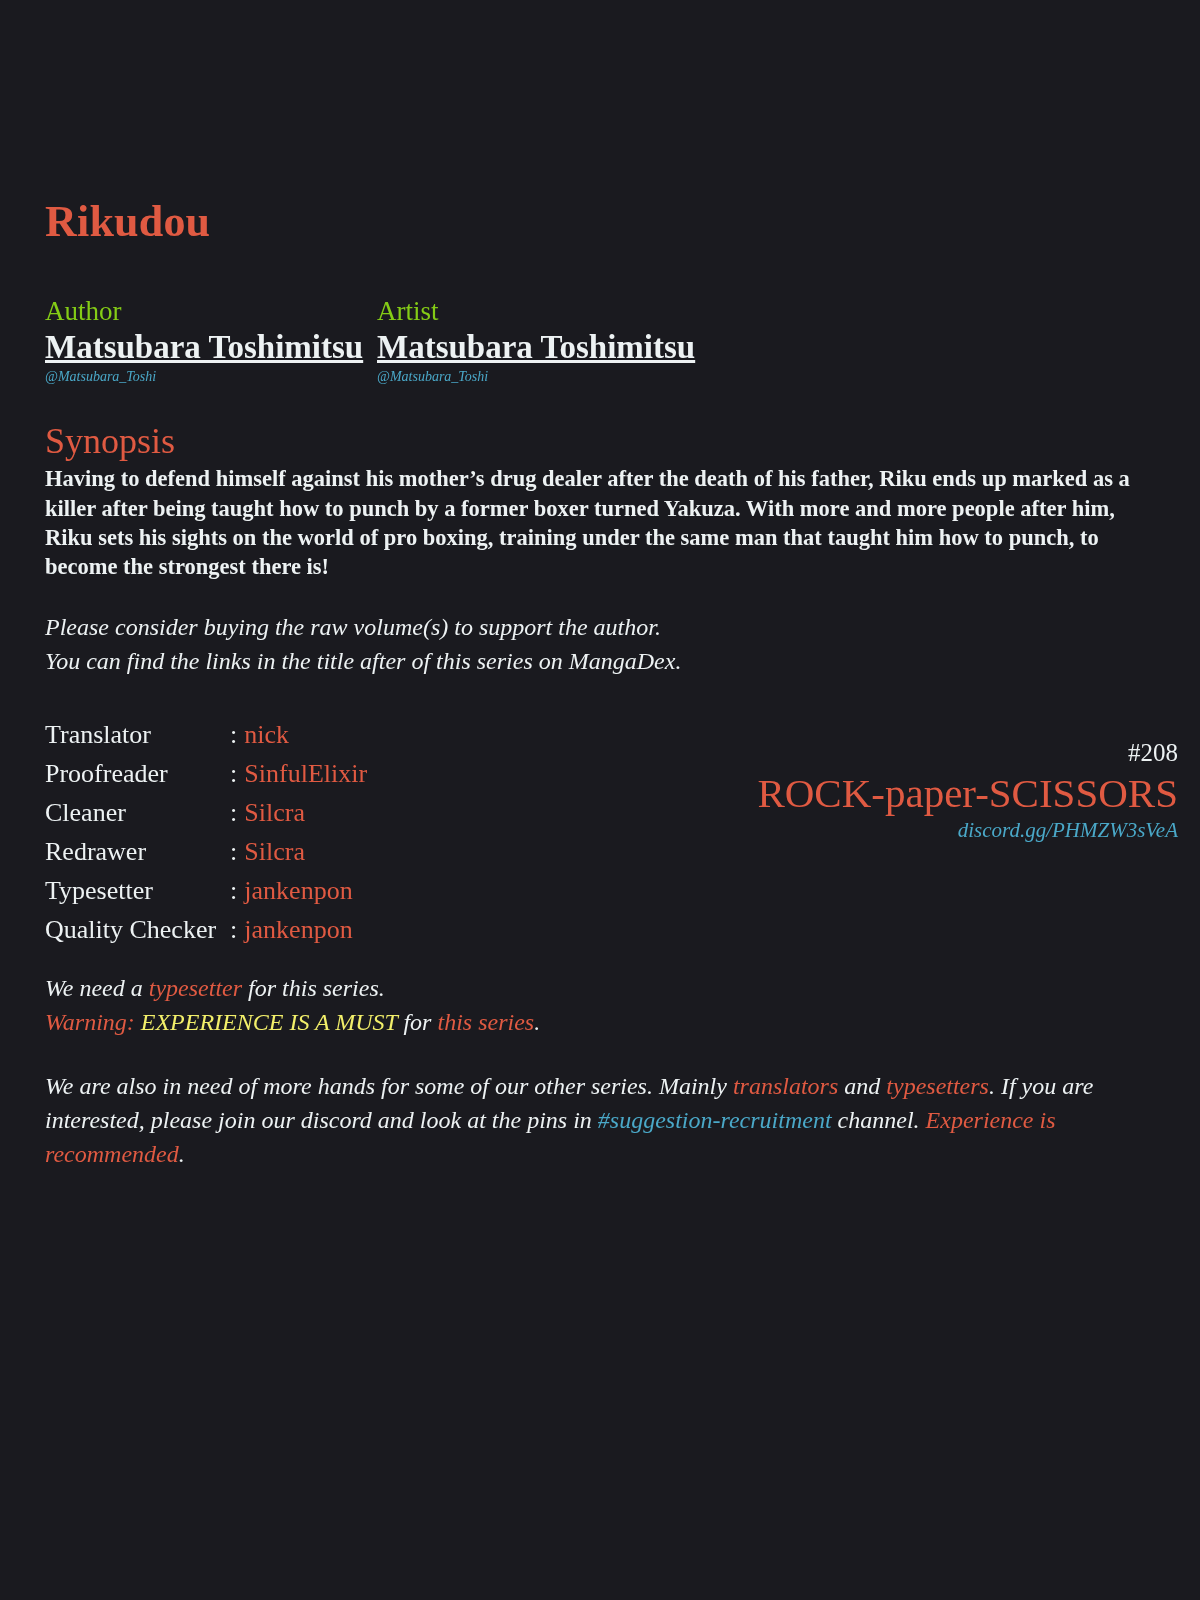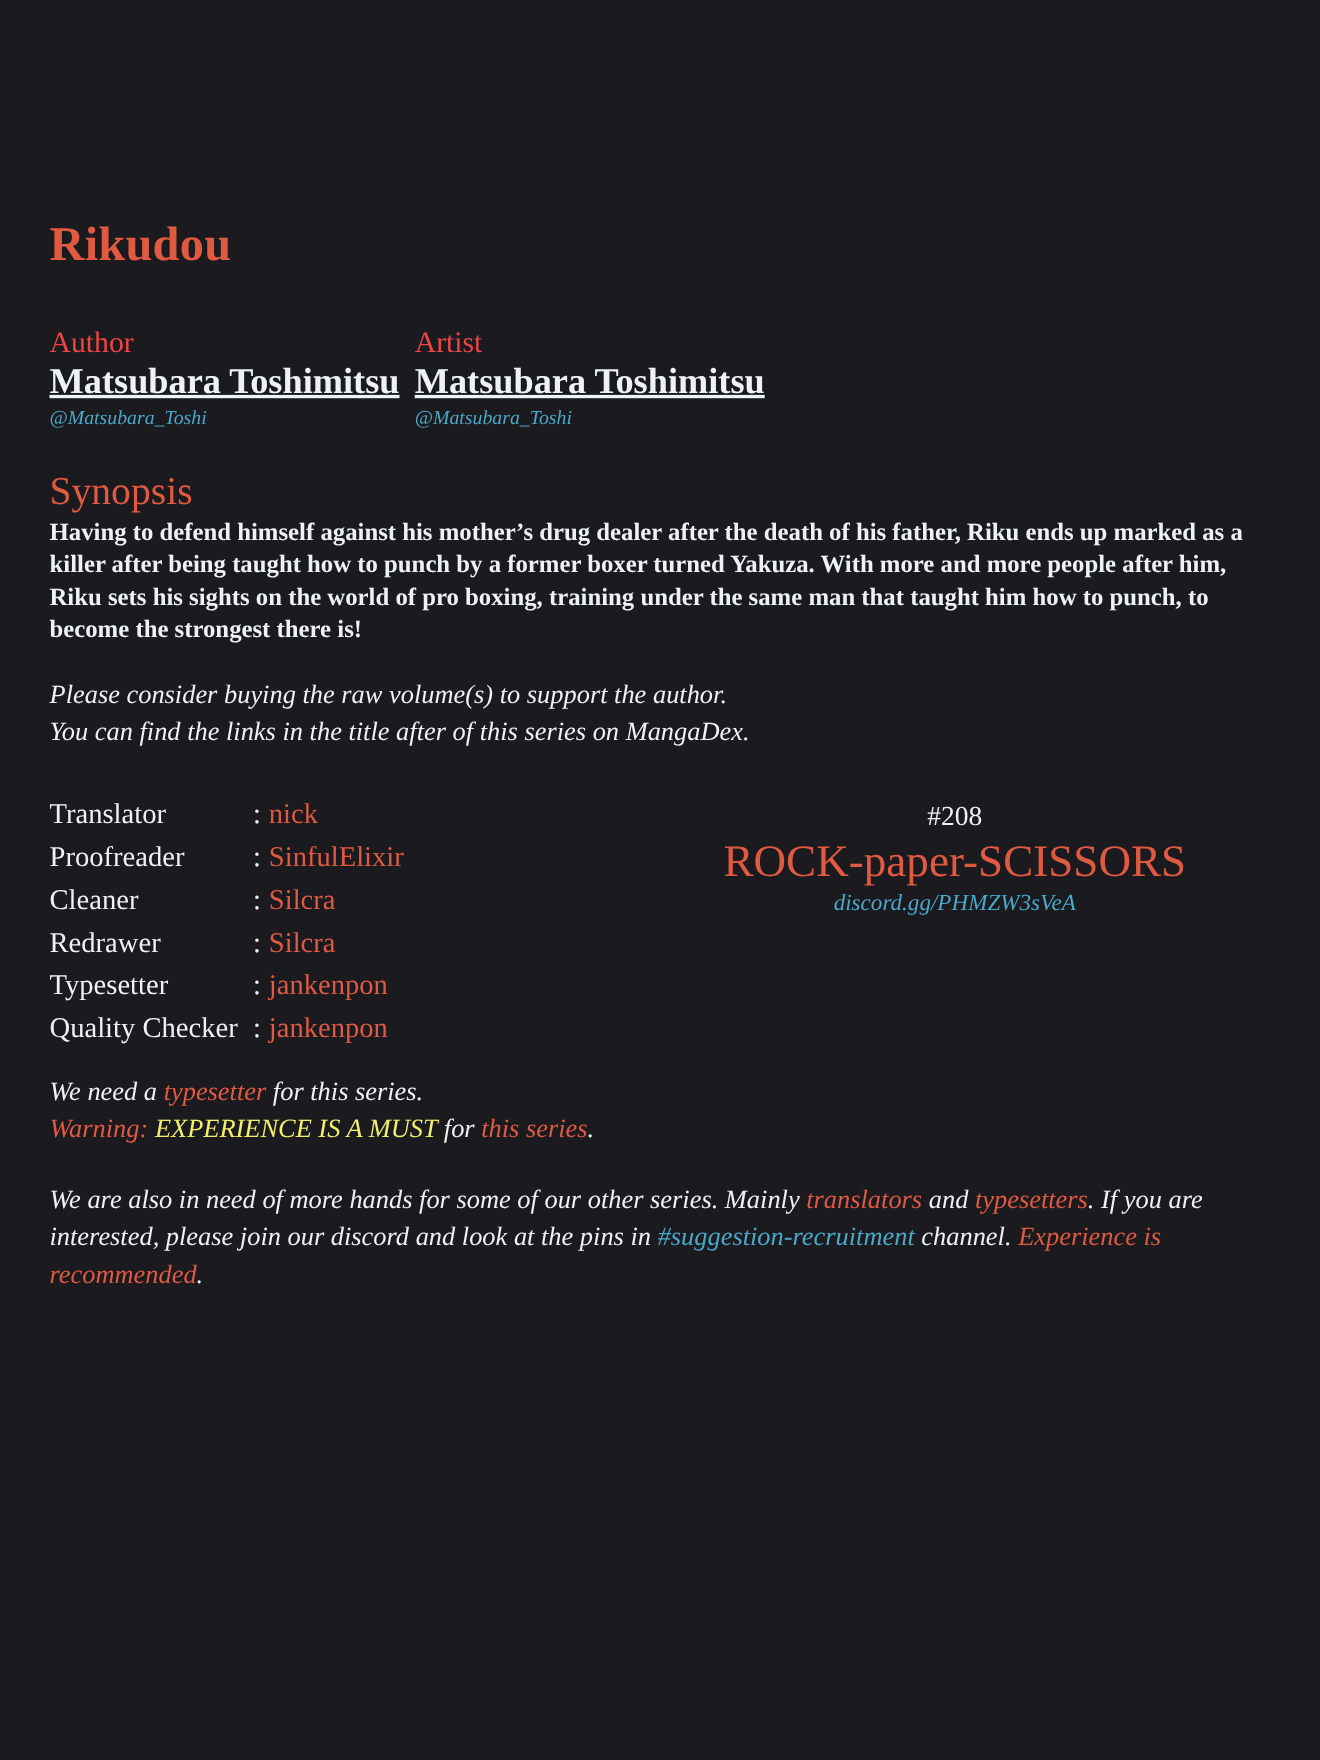--- a/index.html
+++ b/index.html
@@ -37,34 +37,34 @@
   .people-row {
     display: flex;
     margin-bottom: 34px;
   }
   .person-col {
     width: 332px;
     flex: 0 0 332px;
   }
   .person-role {
     font-size: 27px;
-    color: #ef4444;
+    color: #84cc16;
     line-height: 1.12;
     margin-bottom: 2px;
   }
   .person-name {
     font-size: 33px;
     font-weight: 700;
     color: #edf2f3;
     line-height: 1.18;
     margin-bottom: 2px;
     text-decoration: underline;
   }
   .person-handle {
-    font-size: 18px;
+    font-size: 14px;
     font-style: italic;
     color: #4aa8c8;
     line-height: 1.2;
   }
 
   
   .synopsis-heading {
     font-size: 36px;
     color: #e05a42;
     line-height: 1.18;
@@ -129,22 +129,22 @@
     color: #edf2f3;
     padding-right: 7px !important;
   }
   .staff-person {
     color: #e05a42;
   }
 
   .group-logo {
     position: absolute;
     right: 0;
-    top: 9px;
-    text-align: center;
+    top: 24px;
+    text-align: right;
     width: 620px;
   }
   .group-issue {
     font-size: 25px;
     color: #edf2f3;
     line-height: 1.1;
     margin-bottom: 4px;
   }
   .group-name {
     font-size: 41px;

